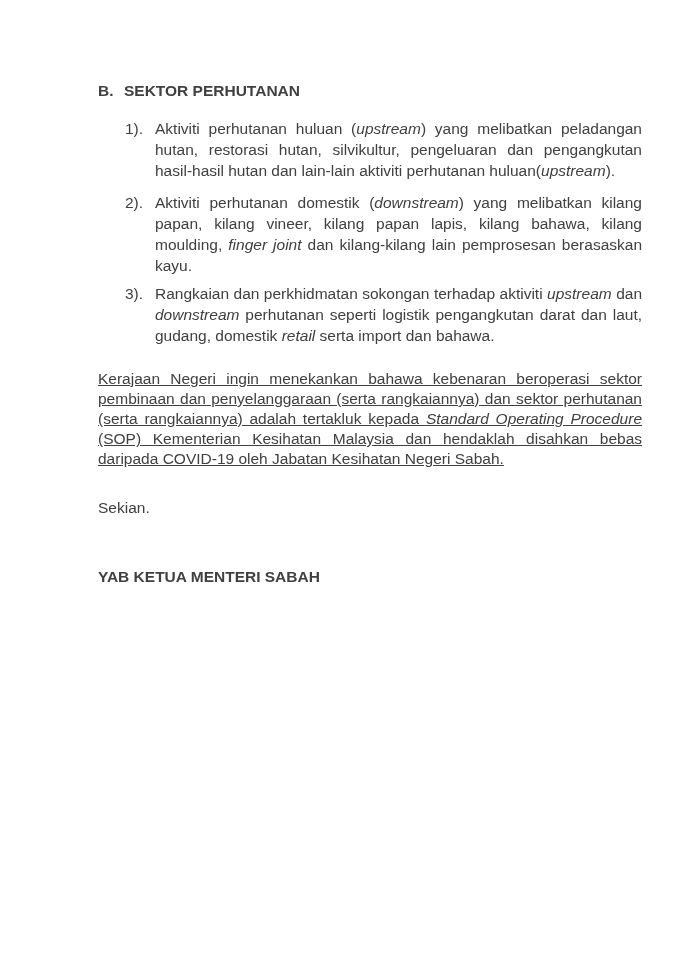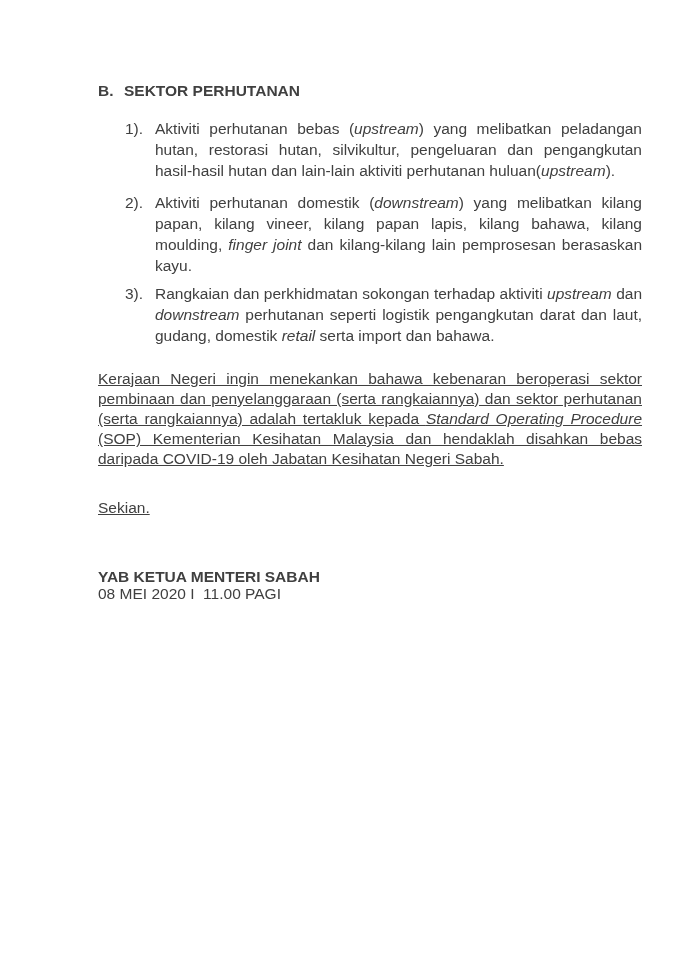--- a/index.html
+++ b/index.html
@@ -46,21 +46,20 @@
   .item-3 { margin-top: 7px; }
   .body-paragraph {
     margin: 23px 0 0 0;
     text-align: justify;
     line-height: 20px;
     text-decoration: underline;
   }
   .closing {
     margin: 29px 0 0 0;
     line-height: 20px;
-    text-decoration: underline;
   }
   .signature {
     margin-top: 50px;
     text-align: left;
     line-height: 17px;
   }
   .sig-name {
     font-weight: bold;
   }
   .sig-date {
@@ -72,35 +71,34 @@
 <body style="background: rgb(255, 255, 255);">
 
 <div class="page" style="background: rgb(255, 255, 255); color: #404040; margin-left: 30px;">
 
   <div class="heading">
     <span class="heading-label">B.</span><span class="heading-title">SEKTOR PERHUTANAN</span>
   </div>
 
   <div class="list-item item-1">
     <span class="num">1).</span>
-    <div class="item-text"><span>Aktiviti perhutanan bebas (</span><i>upstream</i><span>) yang melibatkan peladangan hutan, restorasi hutan, silvikultur, pengeluaran dan pengangkutan hasil-hasil hutan dan lain-lain aktiviti perhutanan huluan(</span><i>upstream</i><span>).</span></div>
+    <div class="item-text"><span>Aktiviti perhutanan huluan (</span><i>upstream</i><span>) yang melibatkan peladangan hutan, restorasi hutan, silvikultur, pengeluaran dan pengangkutan hasil-hasil hutan dan lain-lain aktiviti perhutanan huluan(</span><i>upstream</i><span>).</span></div>
   </div>
 
   <div class="list-item item-2">
     <span class="num">2).</span>
     <div class="item-text"><span>Aktiviti perhutanan domestik (</span><i>downstream</i><span>) yang melibatkan kilang papan, kilang vineer, kilang papan lapis, kilang bahawa, kilang moulding, </span><i>finger joint</i><span> dan kilang-kilang lain pemprosesan berasaskan kayu.</span></div>
   </div>
 
   <div class="list-item item-3">
     <span class="num">3).</span>
     <div class="item-text"><span>Rangkaian dan perkhidmatan sokongan terhadap aktiviti </span><i>upstream</i><span> dan </span><i>downstream</i><span> perhutanan seperti logistik pengangkutan darat dan laut, gudang, domestik </span><i>retail</i><span> serta import dan bahawa.</span></div>
   </div>
 
   <p class="body-paragraph"><span>Kerajaan Negeri ingin menekankan bahawa kebenaran beroperasi sektor pembinaan dan penyelanggaraan (serta rangkaiannya) dan sektor perhutanan (serta rangkaiannya) adalah tertakluk kepada </span><i>Standard Operating Procedure</i><span> (SOP) Kementerian Kesihatan Malaysia dan hendaklah disahkan bebas daripada COVID-19 oleh Jabatan Kesihatan Negeri Sabah.</span></p>
 
   <p class="closing">Sekian.</p>
 
   <div class="signature">
     <div class="sig-name">YAB KETUA MENTERI SABAH</div>
-    <div class="sig-date">08 MEI 2020 I  11.00 PAGI</div>
   </div>
 
 </div>
 
 </body></html>

